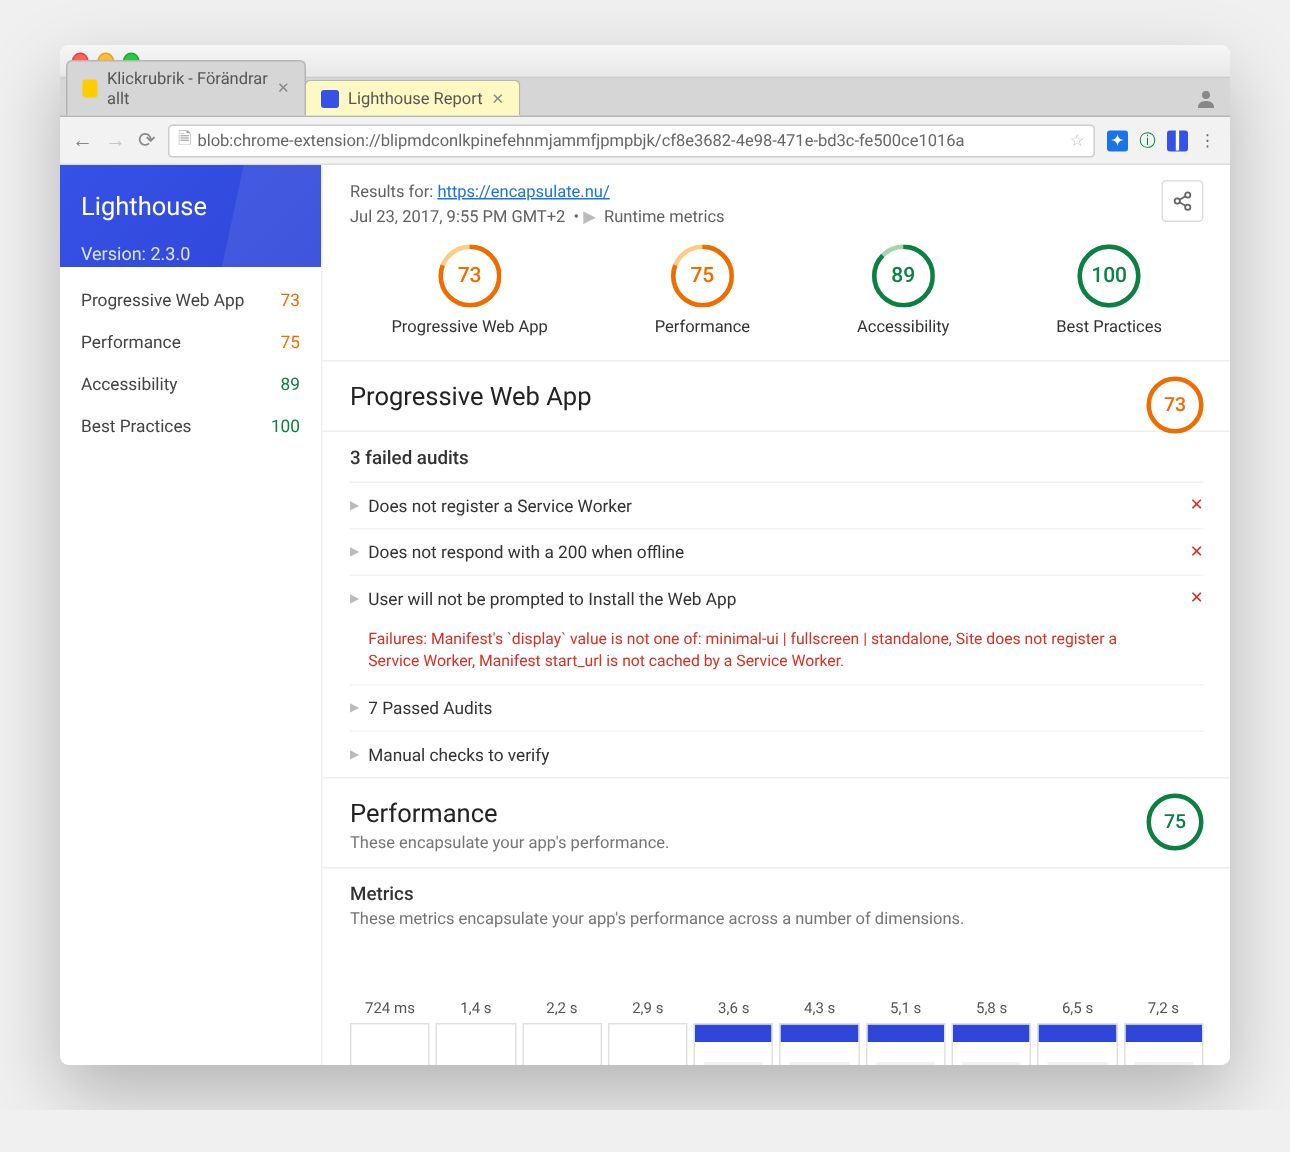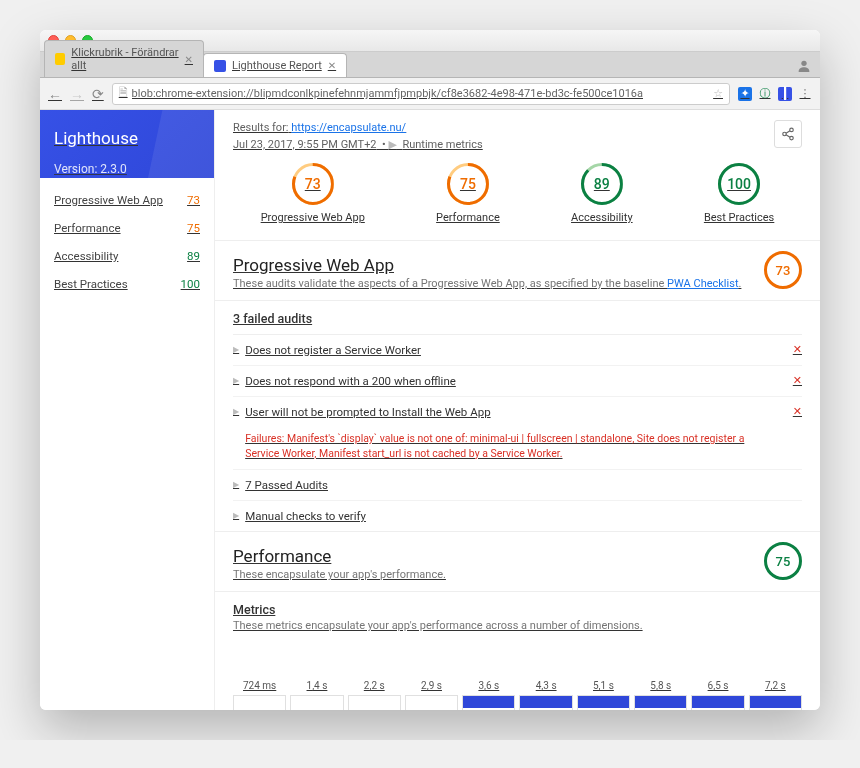--- a/index.html
+++ b/index.html
@@ -13,21 +13,20 @@
     padding: 30px 0;
   }
   .window {
     width: 780px;
     background: #fff;
     border-radius: 6px;
     box-shadow: 0 20px 50px rgba(0,0,0,0.25);
     overflow: hidden;
     display: flex;
     flex-direction: column;
-    text-decoration: underline;
   }
   
   .titlebar {
     height: 22px;
     background: linear-gradient(#f6f6f6,#e8e8e8);
     border-bottom: 1px solid #ccc;
     display: flex;
     align-items: center;
     padding: 0 8px;
     gap: 6px;
@@ -53,21 +52,21 @@
     padding: 5px 10px;
     font-size: 11px;
     color: #555;
     border: 1px solid #b5b5b5;
     border-bottom: none;
     border-radius: 4px 4px 0 0;
     margin-right: -1px;
     background: #d6d6d6;
     max-width: 160px;
   }
-  .tab.active { background: #ffffff; }
+  .tab.active { background: #fef9c3; }
   .tab .x { color:#888; font-size:10px; }
   .tab .fav { width:12px; height:12px; display:inline-block; }
   .user-icon { margin-left:auto; margin-right:8px; color:#666; }
   
   .toolbar {
     height: 32px;
     background: #f2f2f2;
     border-bottom: 1px solid #ddd;
     display: flex;
     align-items: center;
@@ -320,23 +319,20 @@
             <div class="lbl">Accessibility</div>
           </div>
           <div class="gauge">
             <div class="ring green full">100</div>
             <div class="lbl">Best Practices</div>
           </div>
         </div>
 
       <div class="section">
         <h2>Progressive Web App</h2>
-        <div class="desc">
-          <span>These audits validate the aspects of a Progressive Web App, as specified by the baseline </span><a href="#">PWA Checklist</a><span>.</span>
-        </div>
         <div class="section-ring orange">73</div>
       </div>
       <div class="audits">
         <div class="audit-heading">3 failed audits</div>
         <div id="failed-audits">
             <div class="audit-row">
               <span class="tri">▶</span>
               <div class="title">
                 <div>Does not register a Service Worker</div>
               </div>

